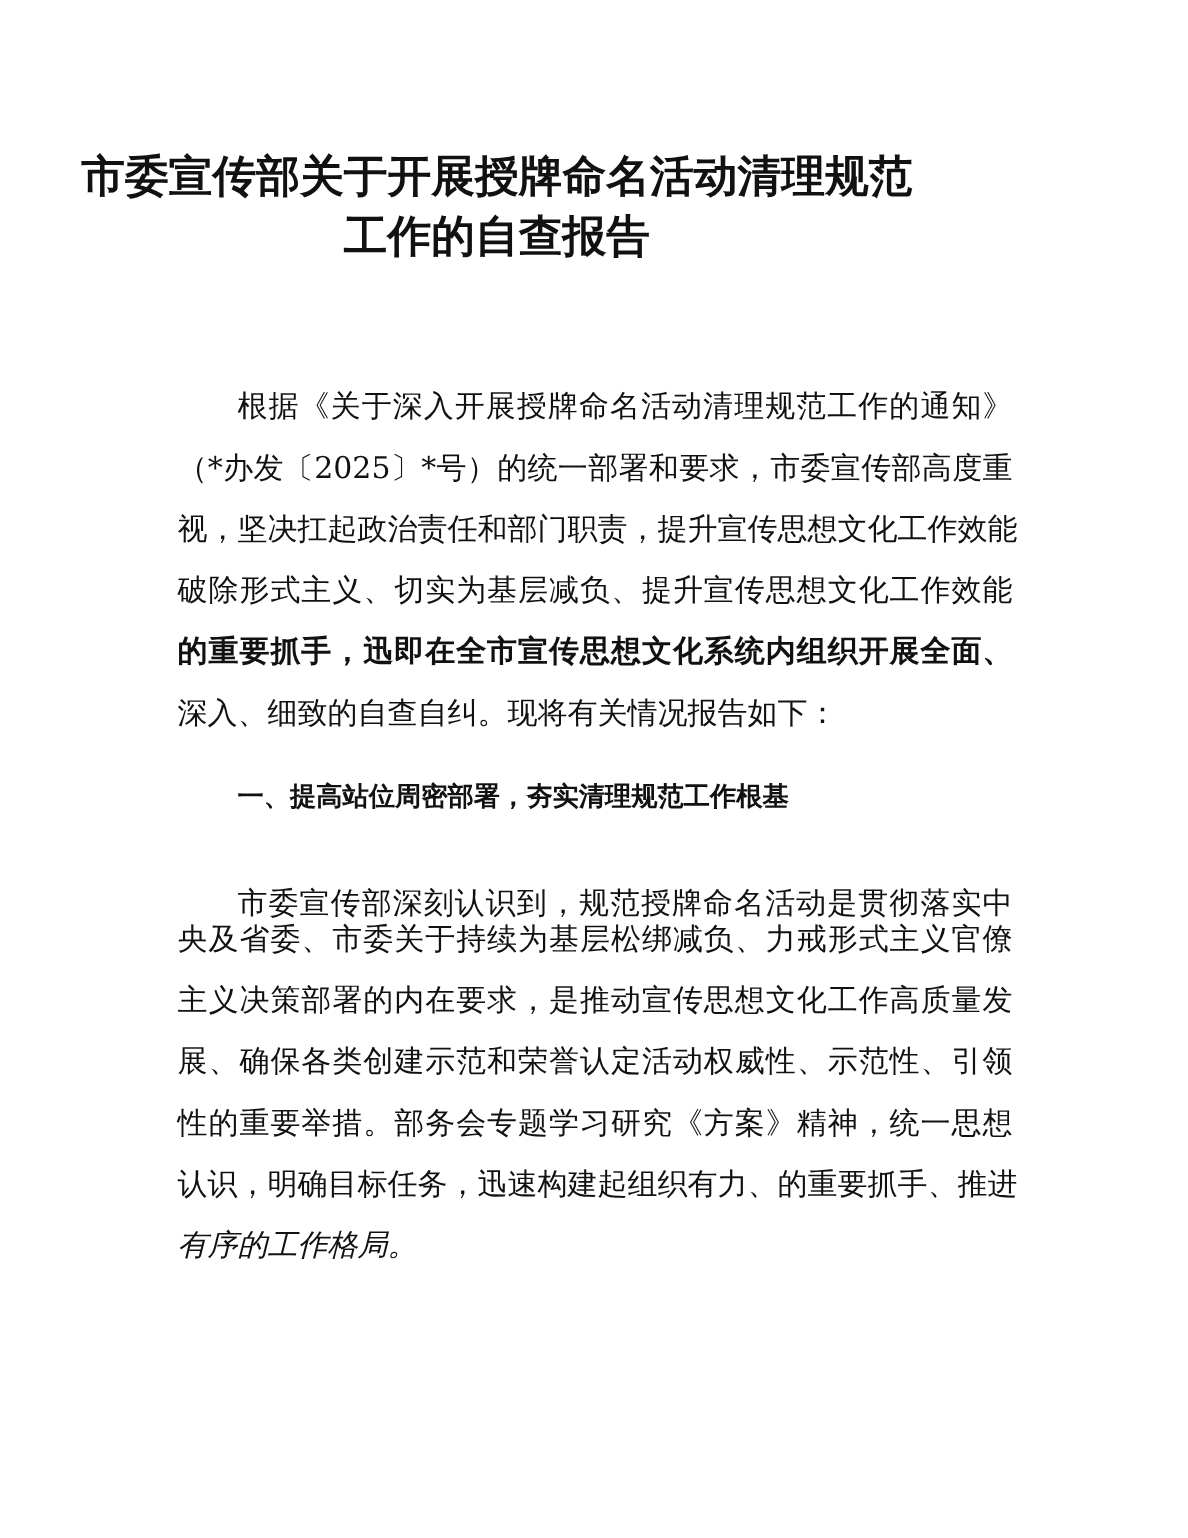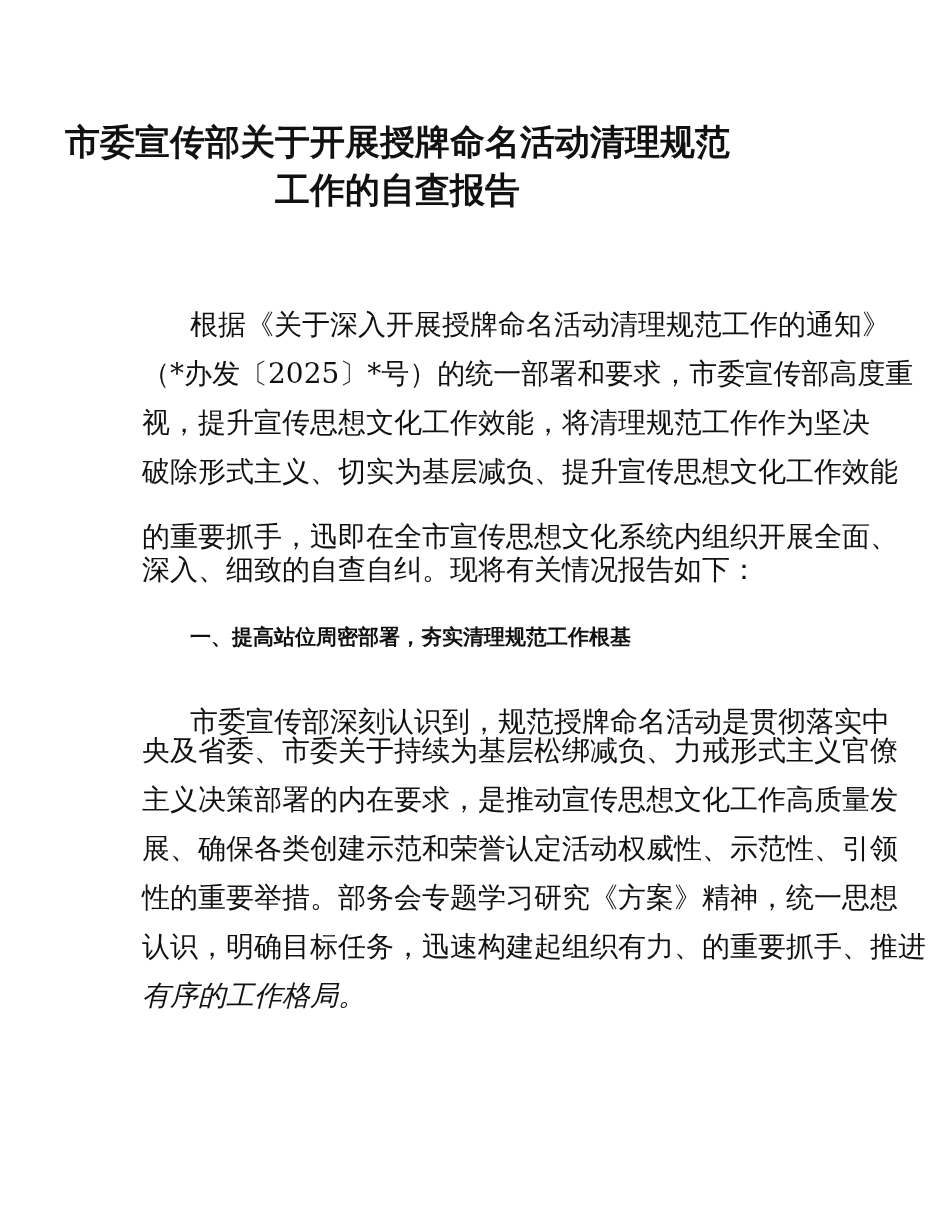--- a/index.html
+++ b/index.html
@@ -5,21 +5,21 @@
     html, body { margin: 0; padding: 0; background: #ffffff; }
     body { width: 950px; height: 1230px; position: relative; overflow: hidden; color: #111; }
     .title-line {
       position: absolute; left: 0; width: 795px; text-align: center;
       font-family: "DejaVu Sans", "Liberation Sans", sans-serif;
       font-weight: bold; font-size: 35px; line-height: 44px; letter-spacing: 0px;
     }
     .body-line {
       position: absolute; left: 142px; width: 668px;
       font-family: "DejaVu Serif", "Liberation Serif", serif;
-      font-size: 28px; line-height: 34px; white-space: nowrap;
+      font-size: 24px; line-height: 34px; white-space: nowrap;
       text-align: justify; text-align-last: justify;
     }
     .body-line.last { text-align-last: left; }
     .body-line.indent { left: 190px; width: 620px; }
     .heading-line {
       position: absolute; left: 190px;
       font-family: "DejaVu Sans", "Liberation Sans", sans-serif;
       font-weight: bold; font-size: 21px; line-height: 34px; white-space: nowrap;
     }
   </style>
@@ -27,23 +27,23 @@
 <body>
 
 <div>
 
   <div class="title-line" style="top:120px;">市委宣传部关于开展授牌命名活动清理规范</div>
   <div class="title-line" style="top:168px;">工作的自查报告</div>
 
   <div>
     <div class="body-line indent" style="top:308px;">根据《关于深入开展授牌命名活动清理规范工作的通知》</div>
     <div class="body-line" style="top:357px;">（*办发〔2025〕*号）的统一部署和要求，市委宣传部高度重</div>
-    <div class="body-line" style="top:406px;">视，提升宣传思想文化工作效能，将清理规范工作作为坚决</div>
+    <div class="body-line" style="top:406px;">视，坚决扛起政治责任和部门职责，提升宣传思想文化工作效能</div>
     <div class="body-line" style="top:455px;">破除形式主义、切实为基层减负、提升宣传思想文化工作效能</div>
-    <div class="body-line" style="top:520px;">的重要抓手，迅即在全市宣传思想文化系统内组织开展全面、</div>
+    <div class="body-line" style="top:504px;font-weight:bold;">的重要抓手，迅即在全市宣传思想文化系统内组织开展全面、</div>
     <div class="body-line last" style="top:553px;">深入、细致的自查自纠。现将有关情况报告如下：</div>
   </div>
 
   <div class="heading-line" style="top:620px;">一、提高站位周密部署，夯实清理规范工作根基</div>
 
   <div>
     <div class="body-line indent" style="top:685px;margin-top:20px;">市委宣传部深刻认识到，规范授牌命名活动是贯彻落实中</div>
     <div class="body-line" style="top:734px;">央及省委、市委关于持续为基层松绑减负、力戒形式主义官僚</div>
     <div class="body-line" style="top:783px;">主义决策部署的内在要求，是推动宣传思想文化工作高质量发</div>
     <div class="body-line" style="top:832px;">展、确保各类创建示范和荣誉认定活动权威性、示范性、引领</div>

